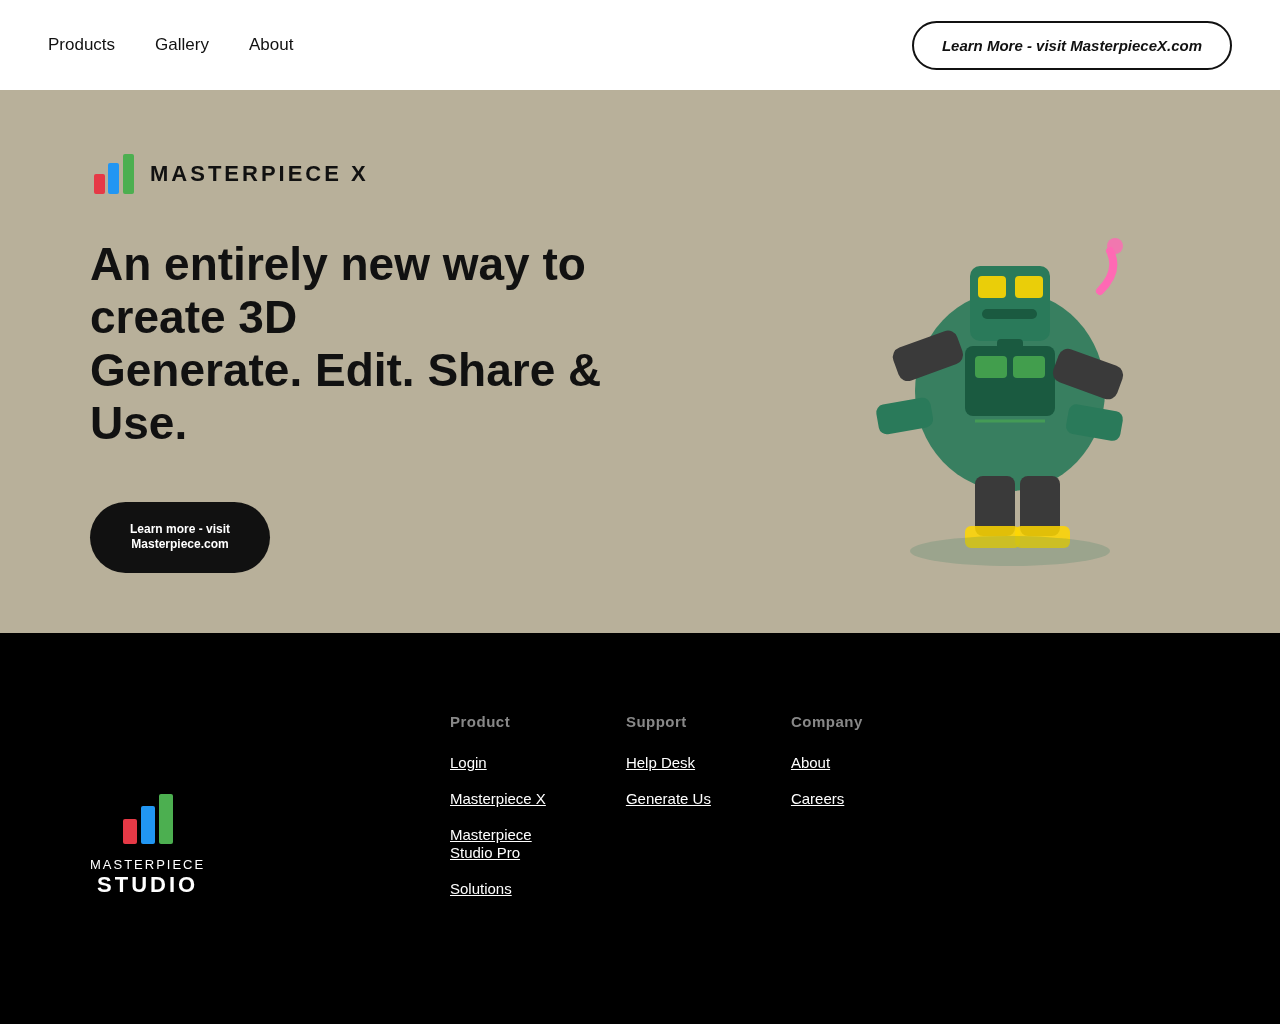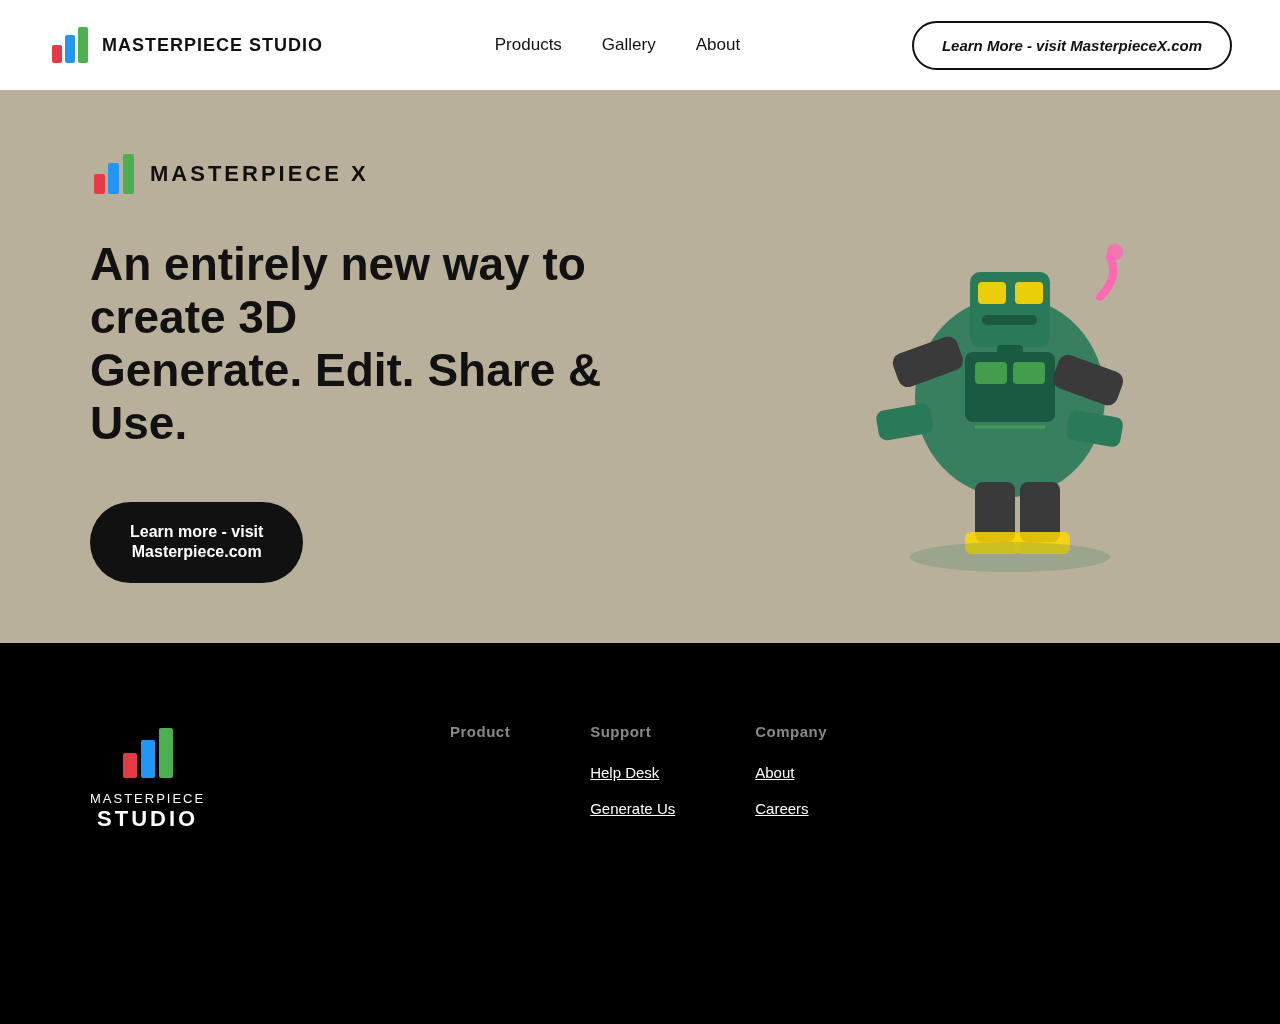--- a/index.html
+++ b/index.html
@@ -89,21 +89,21 @@
       color: #111;
       line-height: 1.15;
       margin-bottom: 52px;
     }
     .hero-cta {
       background: #111;
       color: #fff;
       border: none;
       border-radius: 50px;
       padding: 20px 40px;
-      font-size: 16px;
+      font-size: 12px;
       font-weight: 600;
       cursor: pointer;
       text-align: center;
       line-height: 1.3;
     }
 
     
     .robot-area {
       position: absolute;
       right: 60px;
@@ -168,29 +168,20 @@
       text-decoration: underline;
       font-size: 15px;
       font-weight: 500;
       cursor: pointer;
     }
   </style>
 </head>
 <body>
 
 <header>
-  <div class="logo-area">
-
-    <svg class="logo-icon" viewBox="0 0 44 44" fill="none" xmlns="http://www.w3.org/2000/svg">
-      <rect x="4" y="22" width="10" height="18" rx="2" fill="#E63946"></rect>
-      <rect x="17" y="12" width="10" height="28" rx="2" fill="#2196F3"></rect>
-      <rect x="30" y="4" width="10" height="36" rx="2" fill="#4CAF50"></rect>
-    </svg>
-    <span class="logo-text">MASTERPIECE STUDIO</span>
-  </div>
   <nav>
     <a>Products</a>
     <a>Gallery</a>
     <a>About</a>
   </nav>
   <button class="cta-button">Learn More - visit MasterpieceX.com</button>
 </header>
 
 <section class="hero">
   <div class="hero-content">
@@ -264,20 +255,26 @@
         <div>MASTERPIECE</div>
         <div class="studio">STUDIO</div>
       </div>
     </div>
   </div>
 
   <div class="footer-columns">
 
     <div class="footer-col">
       <h3>Product</h3>
+      <ul>
+        <li><a>Login</a></li>
+        <li><a>Masterpiece X</a></li>
+        <li><a>Masterpiece<br>Studio Pro</a></li>
+        <li><a>Solutions</a></li>
+      </ul>
     </div>
 
     <div class="footer-col">
       <h3>Support</h3>
       <ul>
         <li><a>Help Desk</a></li>
         <li><a>Generate Us</a></li>
       </ul>
     </div>
 

